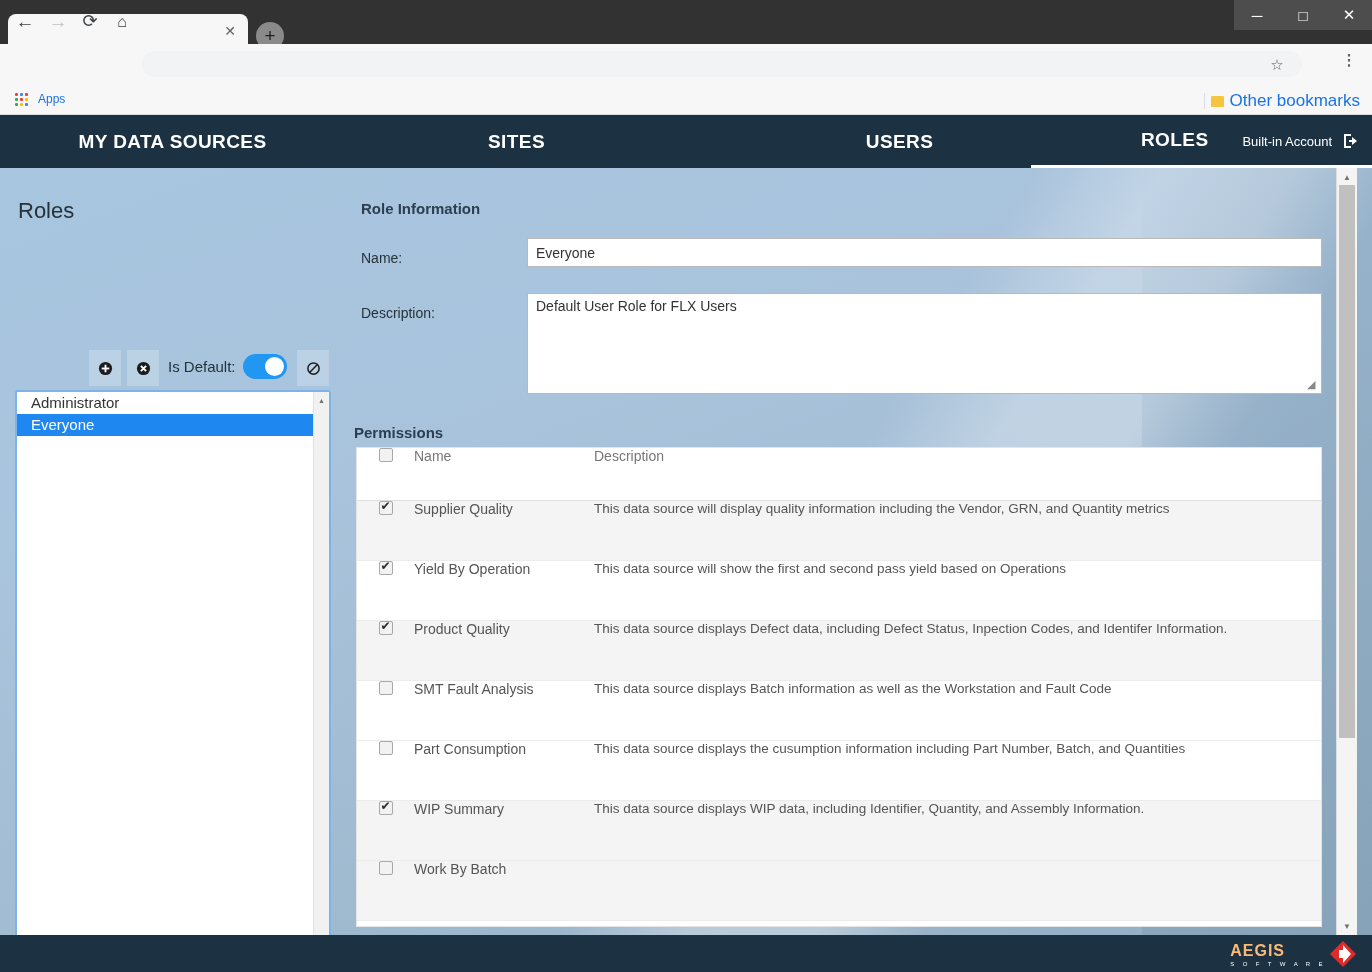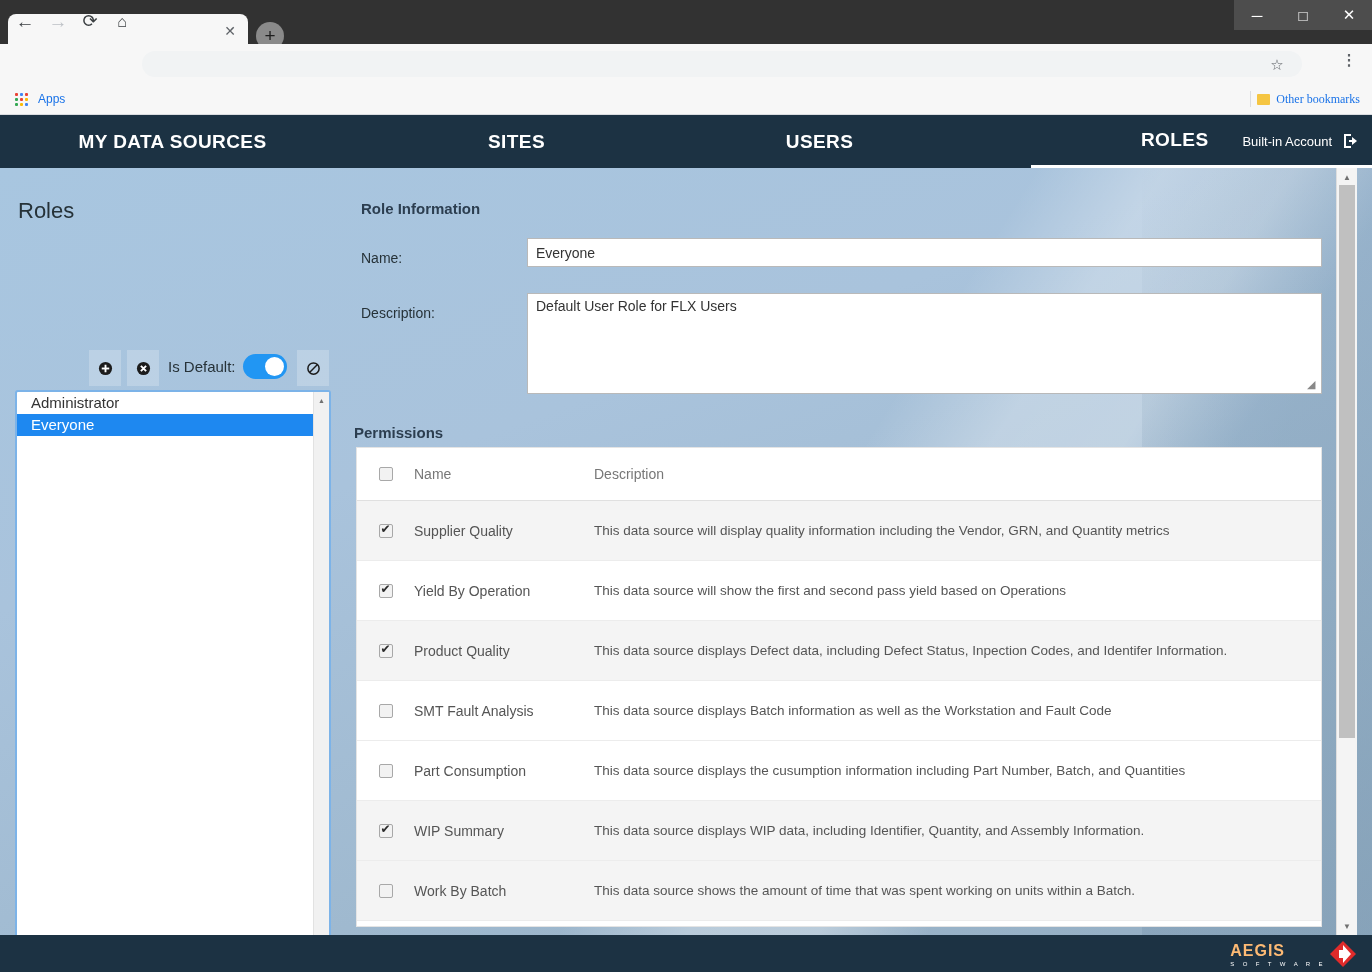--- a/index.html
+++ b/index.html
@@ -91,40 +91,40 @@
     position: absolute; left: 38px; top: 8px; font-size: 12px; color: #1a73e8;
   }
   #other-bookmarks {
     position: absolute; right: 12px; top: 7px; display: flex;
     align-items: center; gap: 6px;
   }
   #bookmark-divider { width: 1px; height: 16px; background: #dadce0; }
   #folder-icon {
     width: 13px; height: 11px; background: #f5c542; border-radius: 1px;
   }
-  #other-bookmarks-label { font-size: 12px; color: #1a73e8; font-family: Liberation Serif, serif; }
+  #other-bookmarks-label { font-size: 17px; color: #1a73e8; }
 
   
   #app {
     position: absolute; left: 0; top: 115px; width: 1372px; height: 857px;
     overflow: hidden;
   }
 
   #app-nav {
     position: absolute; left: 0; top: 0; width: 1372px; height: 53px;
     background: #1c3243;
   }
   .nav-tab {
     position: absolute; top: 0; height: 53px; display: flex;
     align-items: center; justify-content: center;
     color: #ffffff; font-size: 19px; font-weight: bold; letter-spacing: 0.4px;
   }
   #nav-tab-0 { left: 0;    width: 345px; }
   #nav-tab-1 { left: 345px; width: 343px; }
-  #nav-tab-2 { left: 648px; width: 343px; }
+  #nav-tab-2 { left: 728px; width: 343px; }
   #nav-tab-3 { left: 1031px; width: 341px; border-bottom: 3px solid #ffffff;
                justify-content: flex-start; padding-left: 110px; box-sizing: border-box; }
   #account-label {
     position: absolute; right: 40px; top: 19px; font-size: 13px; color: #ffffff;
   }
   #logout-icon {
     position: absolute; right: 12px; top: 17px; width: 18px; height: 18px;
     color: #ffffff;
   }
 
@@ -249,21 +249,21 @@
     position: absolute; left: 963px; top: 210px; width: 14px; height: 14px;
     color: #888; font-size: 11px; line-height: 12px;
   }
 
   #permissions-table {
     position: absolute; left: 12px; top: 279px; width: 966px; height: 480px;
     background: #ffffff; overflow: hidden;
     border: 1px solid #e4e4e4; box-sizing: border-box;
   }
   .perm-row {
-    position: relative; display: flex; align-items: center;
+    position: relative; display: flex; align-items: flex-start;
     height: 60px; box-sizing: border-box;
     border-bottom: 1px solid #ececec;
   }
   .perm-row.header { height: 53px; border-bottom: 1px solid #e0e0e0; }
   .perm-row.alt { background: #f4f4f4; }
   .perm-cb-cell { width: 57px; display: flex; justify-content: center; }
   .perm-cb {
     width: 14px; height: 14px; border: 1px solid #a8a8a8; border-radius: 2px;
     background: #f2f2f2; box-sizing: border-box; position: relative;
   }
@@ -471,21 +471,20 @@
             </div>
             <div class="perm-name">WIP Summary</div>
             <div class="perm-desc">This data source displays WIP data, including Identifier, Quantity, and Assembly Information.</div>
           </div>
 
           <div class="perm-row alt">
             <div class="perm-cb-cell">
               <div class="perm-cb"></div>
             </div>
             <div class="perm-name">Work By Batch</div>
-            <div class="perm-desc">This data source shows the amount of time that was spent working on units within a Batch.</div>
           </div>
         </div>
       </div>
 
       <div id="content-scrollbar">
         <div class="sb-arrow up">▲</div>
         <div id="content-scroll-thumb"></div>
         <div class="sb-arrow down">▼</div>
       </div>
     </div>

